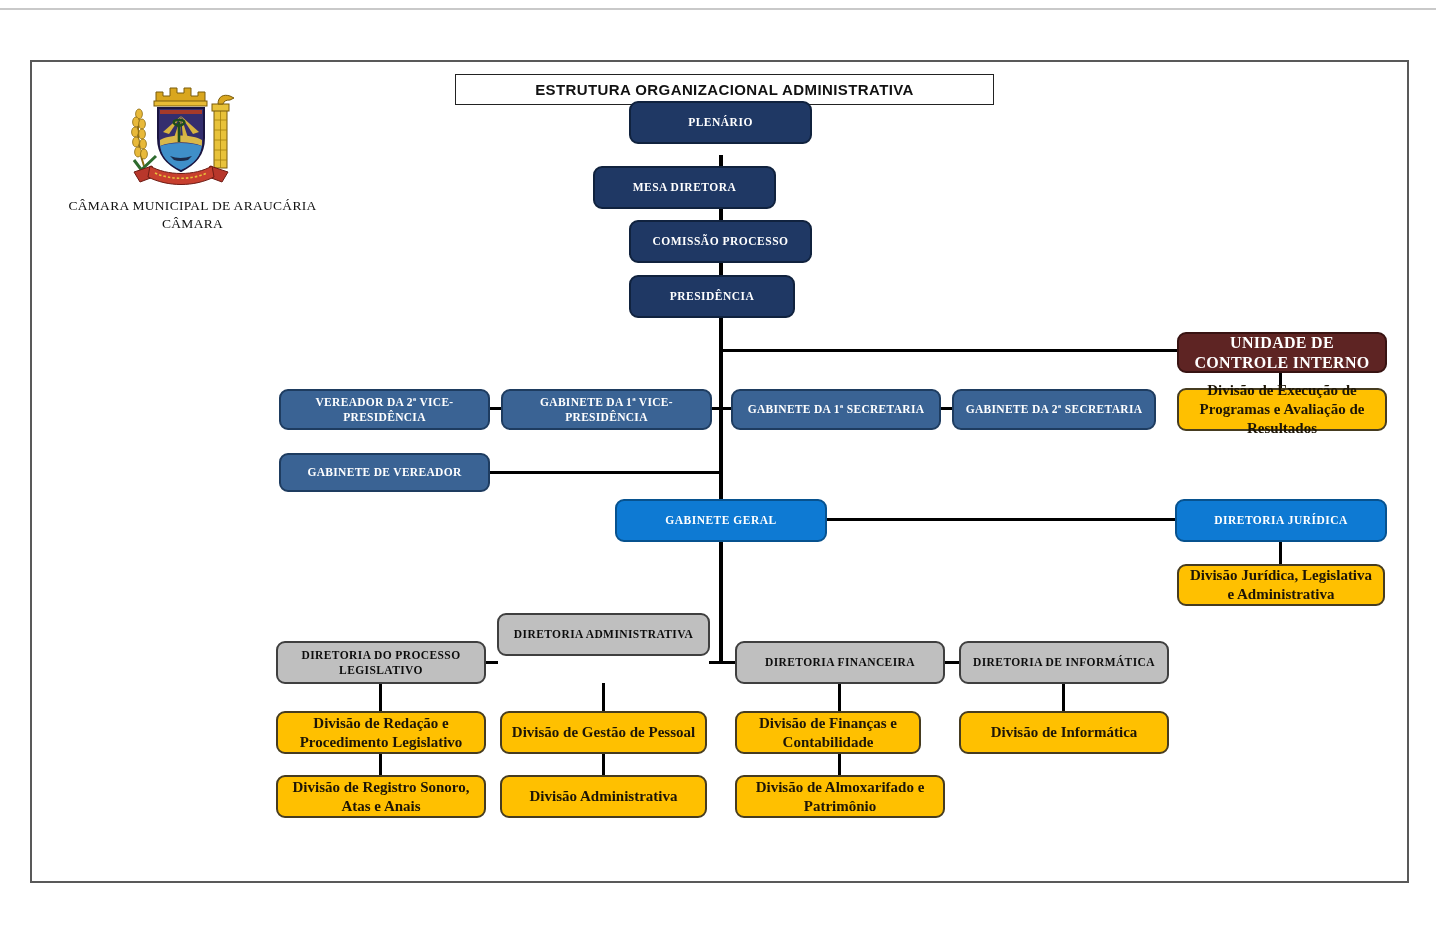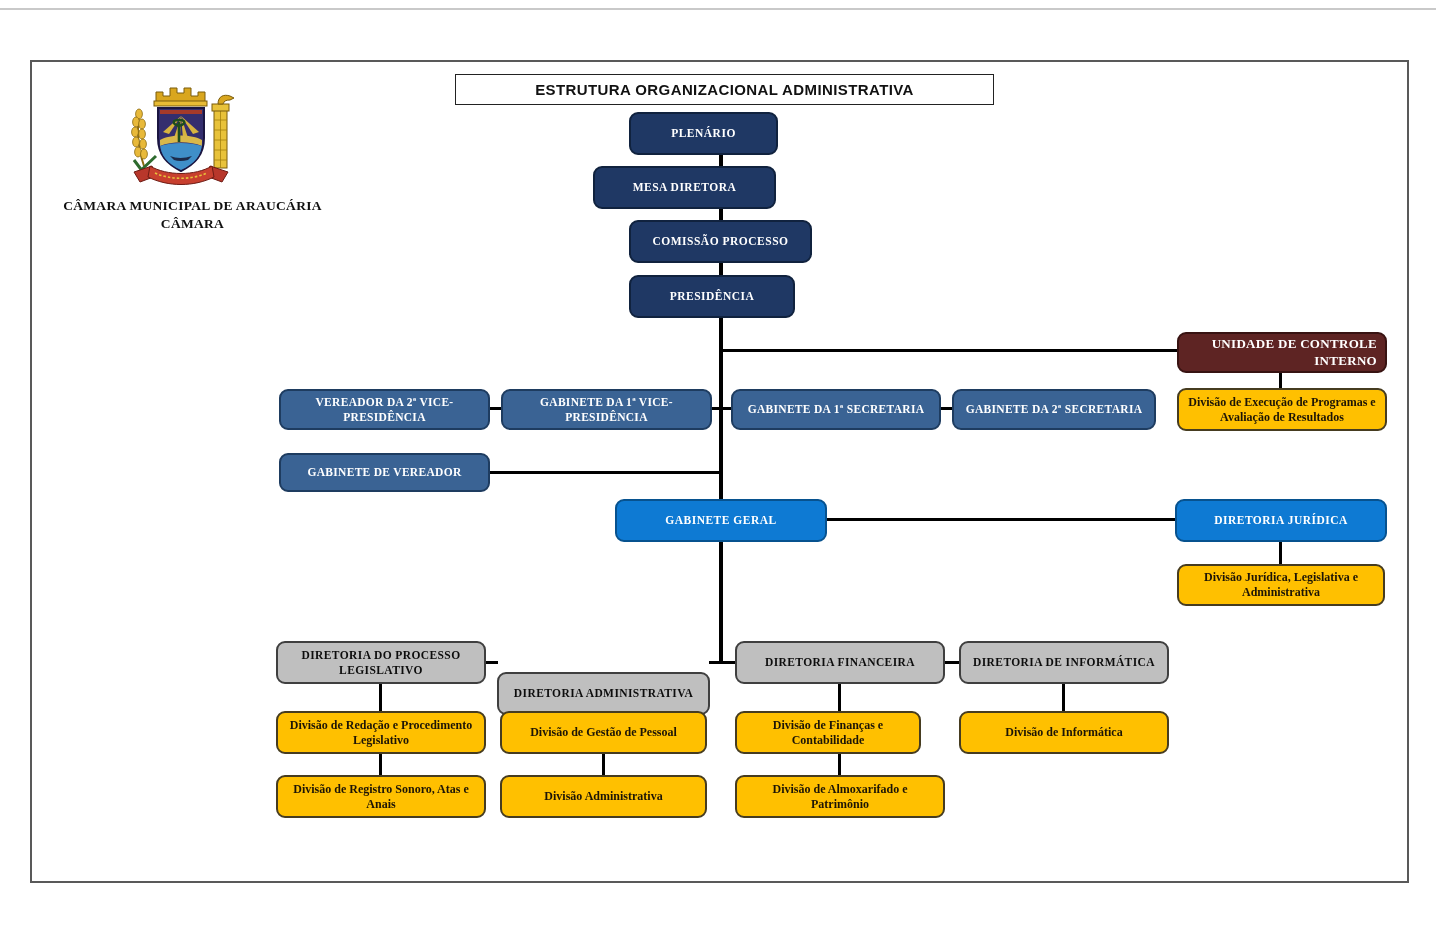--- a/index.html
+++ b/index.html
@@ -5,31 +5,31 @@
   html,body{margin:0;padding:0;background:#ffffff;}
   .canvas{position:relative;width:1436px;height:945px;background:#ffffff;overflow:hidden;
           font-family:"Liberation Serif",serif;}
   .top-rule{position:absolute;left:0;top:8px;width:1436px;height:2px;background:#c9c9c9;}
   .frame{position:absolute;left:30px;top:60px;width:1379px;height:823px;border:2px solid #595959;background:#ffffff;box-sizing:border-box;}
   .title-box{position:absolute;left:455px;top:74px;width:537px;height:29px;border:1px solid #222;
              display:flex;align-items:center;justify-content:center;
              font-family:"Liberation Sans",sans-serif;font-weight:bold;font-size:15px;color:#111;
              letter-spacing:.4px;background:#fff;}
   .org-name{position:absolute;left:45px;top:197px;width:295px;text-align:center;
-            font-weight:bold;font-size:13.5px;color:#111;line-height:1.3;letter-spacing:.3px;}
+            font-weight:normal;font-size:13.5px;color:#111;line-height:1.3;letter-spacing:.3px;}
   .emblem{position:absolute;left:122px;top:80px;width:124px;height:114px;}
 
   .box{position:absolute;display:flex;align-items:center;justify-content:center;text-align:center;
        border-radius:9px;font-weight:bold;box-sizing:border-box;padding:2px 8px;line-height:1.25;
        z-index:3;}
   .navy  {background:#1f3864;border:2px solid #10223e;color:#ffffff;font-size:11.5px;letter-spacing:.5px;}
   .steel {background:#3a6394;border:2px solid #1e3c60;color:#ffffff;font-size:11.5px;letter-spacing:.3px;}
   .bright{background:#0e7ad3;border:2px solid #07528f;color:#ffffff;font-size:11.5px;letter-spacing:.5px;}
-  .maroon{background:#5e2423;border:2px solid #381312;color:#ffffff;font-size:13px;letter-spacing:.3px;text-align:right;}
-  .yellow{background:#ffc000;border:2px solid #463c20;color:#1d1506;font-size:12px;}
+  .maroon{background:#5e2423;border:2px solid #381312;color:#ffffff;font-size:16px;letter-spacing:.3px;}
+  .yellow{background:#ffc000;border:2px solid #463c20;color:#1d1506;font-size:15px;}
   .gray  {background:#bfbfbf;border:2px solid #3f3f3f;color:#0d0d0d;font-size:11.5px;letter-spacing:.4px;}
 
   .ln{position:absolute;background:#000;z-index:1;}
 </style>
 </head>
 <body>
 
 <div class="canvas">
   <div class="top-rule"></div>
   <div class="frame"></div>
@@ -111,40 +111,40 @@
   <div class="ln" style="left:709px;top:661px;width:27px;height:3px"></div>
   <div class="ln" style="left:944px;top:661px;width:16px;height:3px"></div>
   <div class="ln" style="left:379px;top:683px;width:3px;height:29px"></div>
   <div class="ln" style="left:379px;top:753px;width:3px;height:23px"></div>
   <div class="ln" style="left:602px;top:683px;width:3px;height:29px"></div>
   <div class="ln" style="left:602px;top:753px;width:3px;height:23px"></div>
   <div class="ln" style="left:838px;top:683px;width:3px;height:29px"></div>
   <div class="ln" style="left:838px;top:753px;width:3px;height:23px"></div>
   <div class="ln" style="left:1062px;top:683px;width:3px;height:29px"></div>
 
-  <div class="box navy" style="left:629px;top:112px;width:149px;height:43px">PLENÁRIO</div>
+  <div class="box navy" style="left:629px;top:101px;width:183px;height:43px">PLENÁRIO</div>
   <div class="box navy" style="left:593px;top:166px;width:183px;height:43px">MESA DIRETORA</div>
   <div class="box navy" style="left:629px;top:220px;width:183px;height:43px">COMISSÃO PROCESSO</div>
   <div class="box navy" style="left:629px;top:275px;width:166px;height:43px">PRESIDÊNCIA</div>
 
   <div class="box maroon" style="left:1177px;top:332px;width:210px;height:41px">UNIDADE DE CONTROLE INTERNO</div>
   <div class="box yellow" style="left:1177px;top:388px;width:210px;height:43px">Divisão de Execução de Programas e Avaliação de Resultados</div>
 
   <div class="box steel" style="left:279px;top:389px;width:211px;height:41px">VEREADOR DA 2ª VICE-PRESIDÊNCIA</div>
   <div class="box steel" style="left:501px;top:389px;width:211px;height:41px">GABINETE DA 1ª VICE-PRESIDÊNCIA</div>
   <div class="box steel" style="left:731px;top:389px;width:210px;height:41px">GABINETE DA 1ª SECRETARIA</div>
   <div class="box steel" style="left:952px;top:389px;width:204px;height:41px">GABINETE DA 2ª SECRETARIA</div>
   <div class="box steel" style="left:279px;top:453px;width:211px;height:39px">GABINETE DE VEREADOR</div>
 
   <div class="box bright" style="left:615px;top:499px;width:212px;height:43px">GABINETE GERAL</div>
   <div class="box bright" style="left:1175px;top:499px;width:212px;height:43px">DIRETORIA JURÍDICA</div>
   <div class="box yellow" style="left:1177px;top:564px;width:208px;height:42px">Divisão Jurídica, Legislativa e Administrativa</div>
 
   <div class="box gray" style="left:276px;top:641px;width:210px;height:43px">DIRETORIA DO PROCESSO LEGISLATIVO</div>
-  <div class="box gray" style="left:497px;top:672px;width:213px;height:43px">DIRETORIA ADMINISTRATIVA</div>
+  <div class="box gray" style="left:497px;top:613px;width:213px;height:43px">DIRETORIA ADMINISTRATIVA</div>
   <div class="box gray" style="left:735px;top:641px;width:210px;height:43px">DIRETORIA FINANCEIRA</div>
   <div class="box gray" style="left:959px;top:641px;width:210px;height:43px">DIRETORIA DE INFORMÁTICA</div>
 
   <div class="box yellow" style="left:276px;top:711px;width:210px;height:43px">Divisão de Redação e Procedimento Legislativo</div>
   <div class="box yellow" style="left:500px;top:711px;width:207px;height:43px">Divisão de Gestão de Pessoal</div>
   <div class="box yellow" style="left:735px;top:711px;width:186px;height:43px">Divisão de Finanças e Contabilidade</div>
   <div class="box yellow" style="left:959px;top:711px;width:210px;height:43px">Divisão de Informática</div>
 
   <div class="box yellow" style="left:500px;top:775px;width:207px;height:43px">Divisão Administrativa</div>
   <div class="box yellow" style="left:276px;top:775px;width:210px;height:43px">Divisão de Registro Sonoro, Atas e Anais</div>

